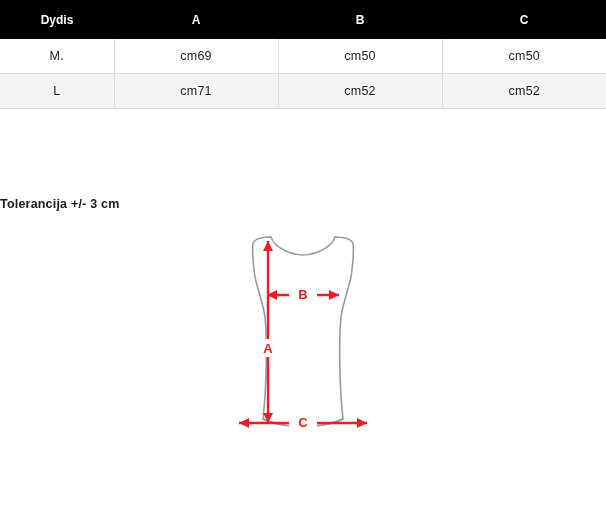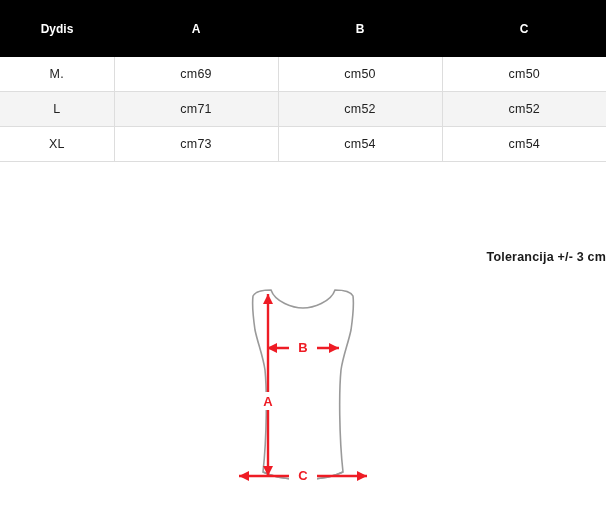--- a/index.html
+++ b/index.html
@@ -21,21 +21,21 @@
     border-collapse: collapse;
     table-layout: fixed;
   }
   .size-table thead th {
     background: #000000;
     color: #ffffff;
     font-size: 12px;
     font-weight: bold;
     height: 33px;
     text-align: center;
-    padding: 12px;
+    padding: 3px;
     border: none;
   }
   .size-table tbody td {
     height: 34px;
     font-size: 12.5px;
     text-align: center;
     padding: 0;
     border-right: 1px solid #dddddd;
     border-bottom: 1px solid #dddddd;
     color: #222222;
@@ -51,21 +51,21 @@
     border-right: none;
   }
 
   .col-0 { width: 114px; }
   .col-1 { width: 164px; }
   .col-2 { width: 164px; }
   .col-3 { width: 164px; }
 
   .tolerance {
     margin-top: 88px;
-    text-align: right;
+    text-align: left;
     font-size: 12.5px;
     font-weight: bold;
     color: #1a1a1a;
     letter-spacing: 0.2px;
   }
 
   .diagram-wrap {
     margin-top: 22px;
     display: flex;
     justify-content: center;
@@ -113,26 +113,20 @@
       <td>cm69</td>
       <td>cm50</td>
       <td>cm50</td>
     </tr>
     <tr>
       <td>L</td>
       <td>cm71</td>
       <td>cm52</td>
       <td>cm52</td>
     </tr>
-    <tr>
-      <td>XL</td>
-      <td>cm73</td>
-      <td>cm54</td>
-      <td>cm54</td>
-    </tr>
   </tbody>
 </table>
 
 <div class="tolerance">Tolerancija +/- 3 cm</div>
 
 <div class="diagram-wrap">
   <svg class="diagram" width="220" height="215" viewBox="0 0 220 215">
 
     <path class="garment-outline" d="M60,10
          C62,6 70,4 78,4

